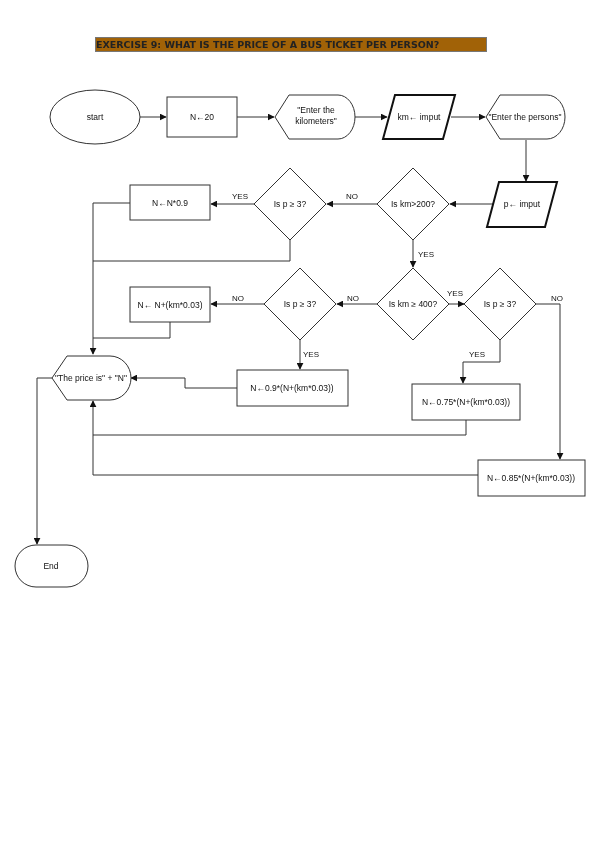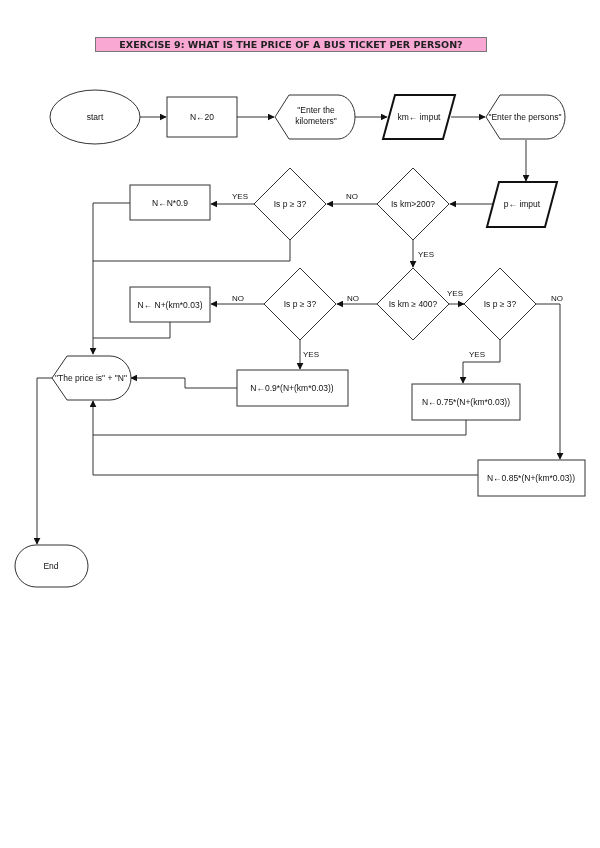--- a/index.html
+++ b/index.html
@@ -1,21 +1,21 @@
 <!DOCTYPE html>
 <html><head>
 <meta charset="utf-8">
 <style>
   html, body { margin: 0; padding: 0; background: #ffffff; }
   body { width: 600px; height: 848px; position: relative; overflow: hidden; font-family: "Liberation Sans", sans-serif; }
   #title-box {
     position: absolute; left: 95px; top: 37px; width: 390px; height: 13px;
-    border: 1px solid #777; background: #f9a8d4;
+    border: 1px solid #777; background: #a16207;
     font-family: "DejaVu Sans", sans-serif; font-weight: bold; font-size: 9.5px;
-    text-align: center; line-height: 13px; color: #222; letter-spacing: 0px;
+    line-height: 13px; color: #222; letter-spacing: 0px;
   }
   svg#flow { position: absolute; left: 0; top: 0; }
   svg text { font-family: "Liberation Sans", sans-serif; font-size: 8.5px; fill: #111; }
   .shape { fill: #fff; stroke: #333; stroke-width: 1; }
   .bold { stroke-width: 2; stroke: #111; }
   .line { fill: none; stroke: #333; stroke-width: 1; }
   .lbl { font-size: 8px; }
 </style>
 </head>
 <body>

